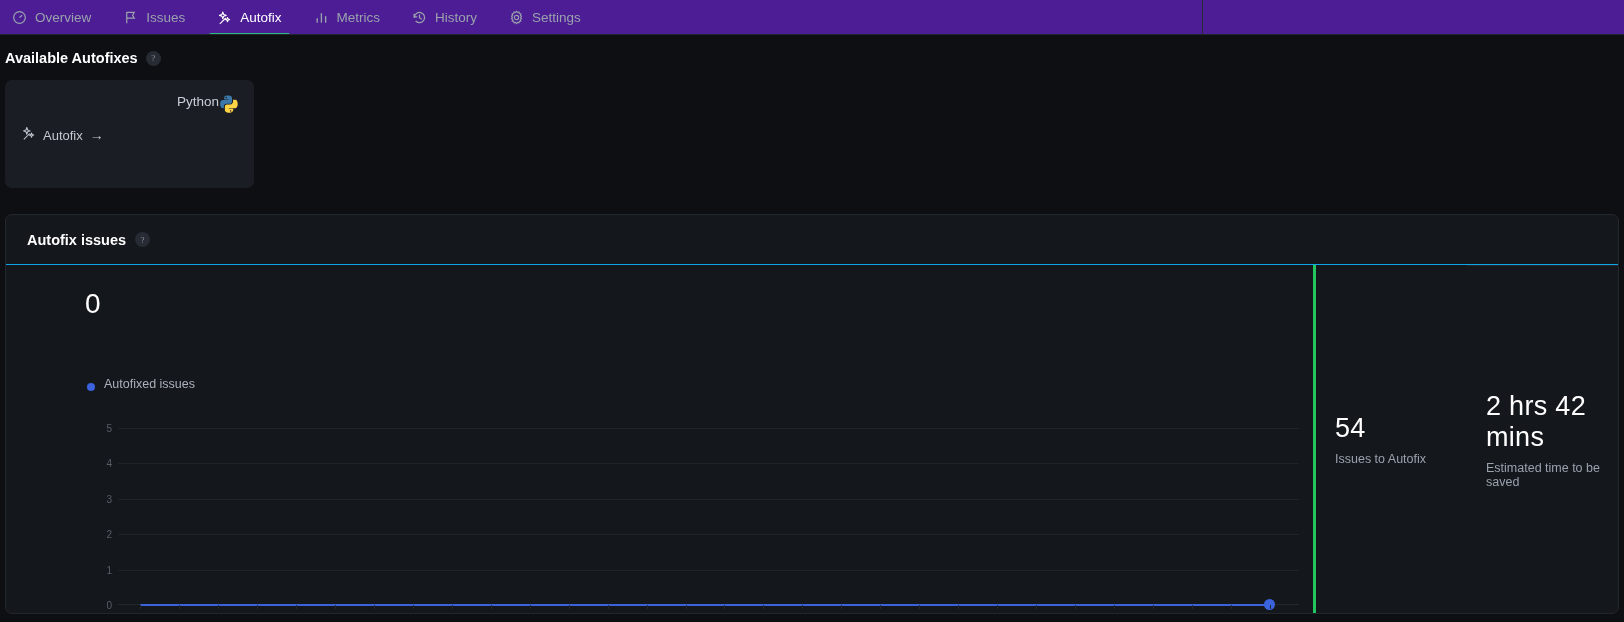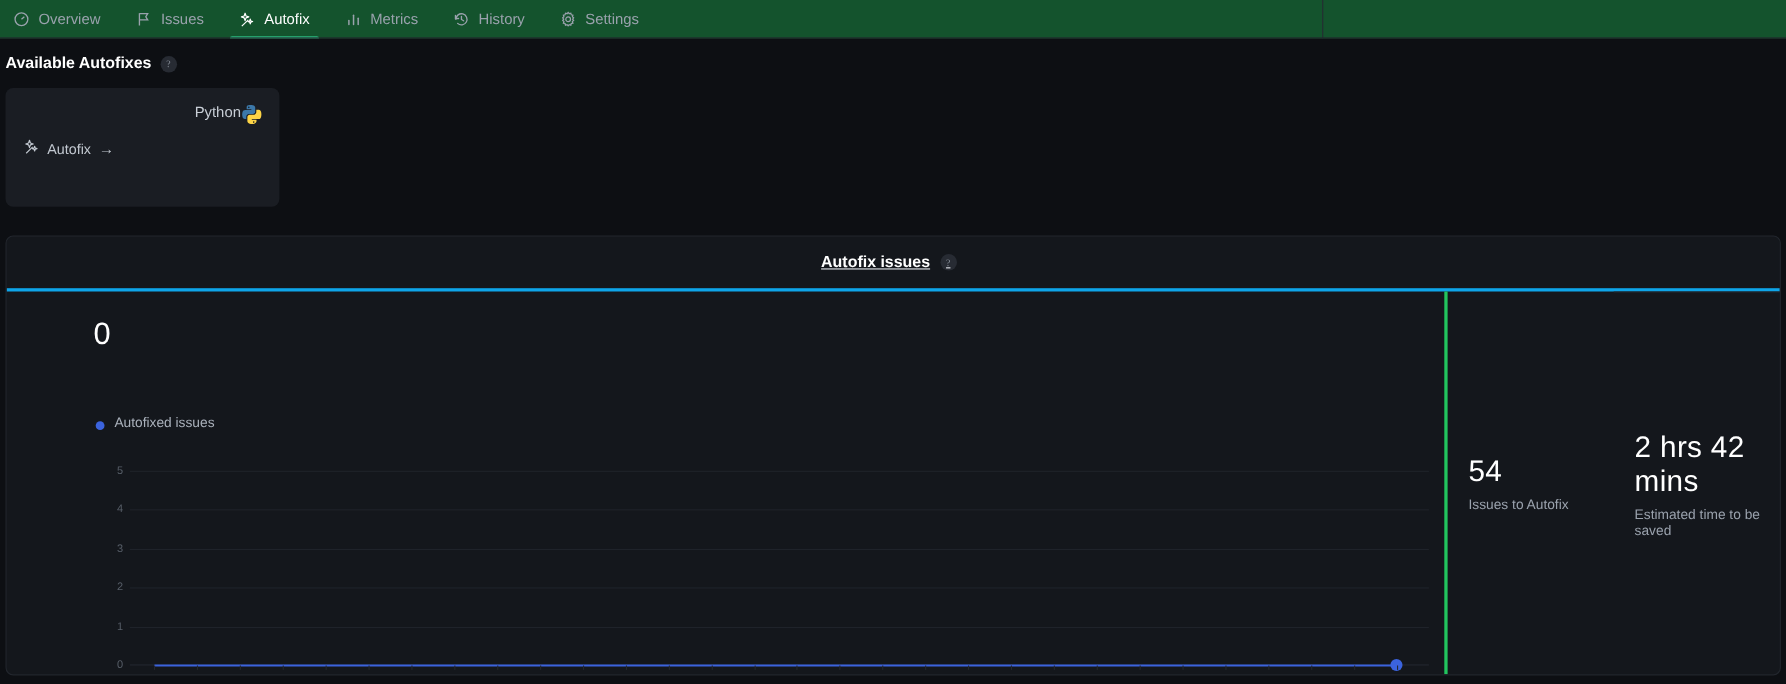--- a/index.html
+++ b/index.html
@@ -8,21 +8,21 @@
     background: #0d0f13;
     font-family: "Liberation Sans", sans-serif;
     color: #e6e9ee;
     overflow: hidden;
   }
 
   
   .tabbar {
     position: absolute; left: 0; top: 0;
     width: 1624px; height: 35px;
-    background: #14532d;
+    background: #4c1d95;
     display: flex; align-items: stretch;
   }
   .tabbar-inner { display: flex; align-items: stretch; height: 35px; }
   .tab {
     display: flex; align-items: center; gap: 8px;
     padding: 0 16px;
     font-size: 13.5px; color: #9aa2ad;
     position: relative; cursor: pointer;
     white-space: nowrap;
   }
@@ -79,24 +79,23 @@
   .panel {
     position: absolute; left: 5px; top: 214px;
     width: 1614px; height: 400px;
     background: #14171c;
     border: 1px solid #22262d;
     border-radius: 7px;
     overflow: hidden;
   }
   .panel-head {
     height: 50px; display: flex; align-items: center;
-    justify-content: center;
+    justify-content: flex-start;
     padding: 0 29px 0 21px;
-    border-bottom: 3px solid #0ea5e9;
-    text-decoration: underline;
+    border-bottom: 1px solid #0ea5e9;
   }
   .panel-head-left { display: flex; align-items: center; gap: 9px; }
   .panel-title { font-size: 14.5px; font-weight: bold; color: #ffffff; }
   .range-select {
     width: 208px; height: 33px;
     background: #1b1f25; border: 1px solid #262b33; border-radius: 5px;
     display: flex; align-items: center; justify-content: space-between;
     padding: 0 11px 0 13px;
     font-size: 12.5px; color: #c8ced6; cursor: pointer;
   }

